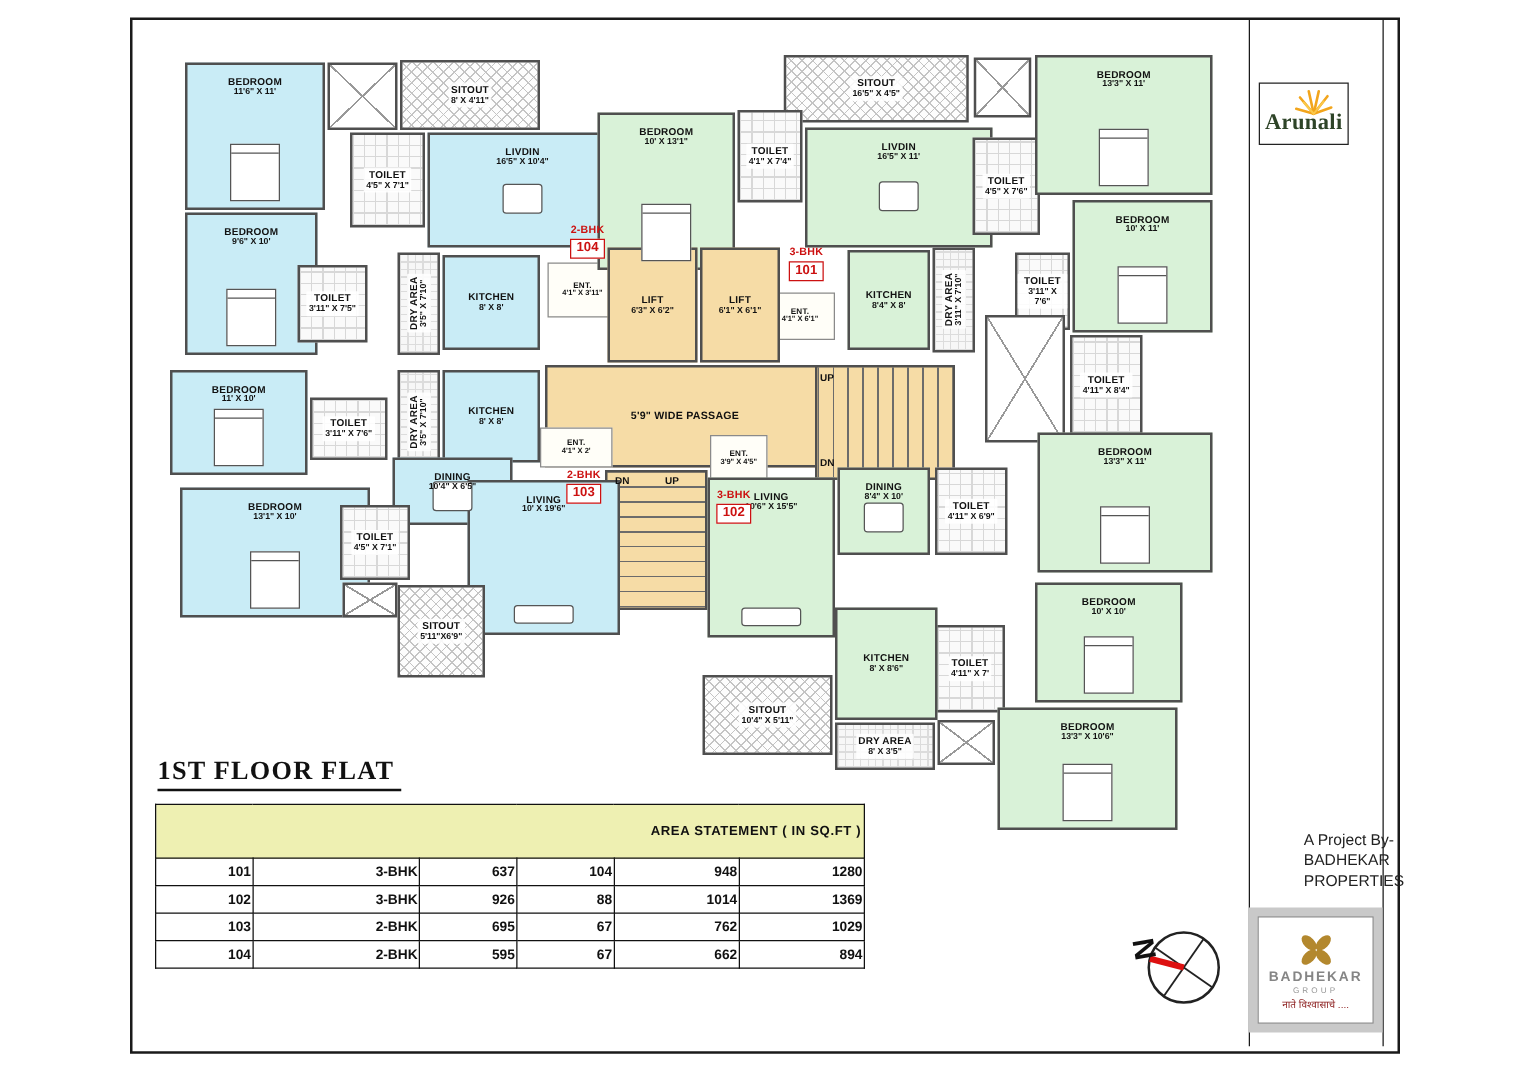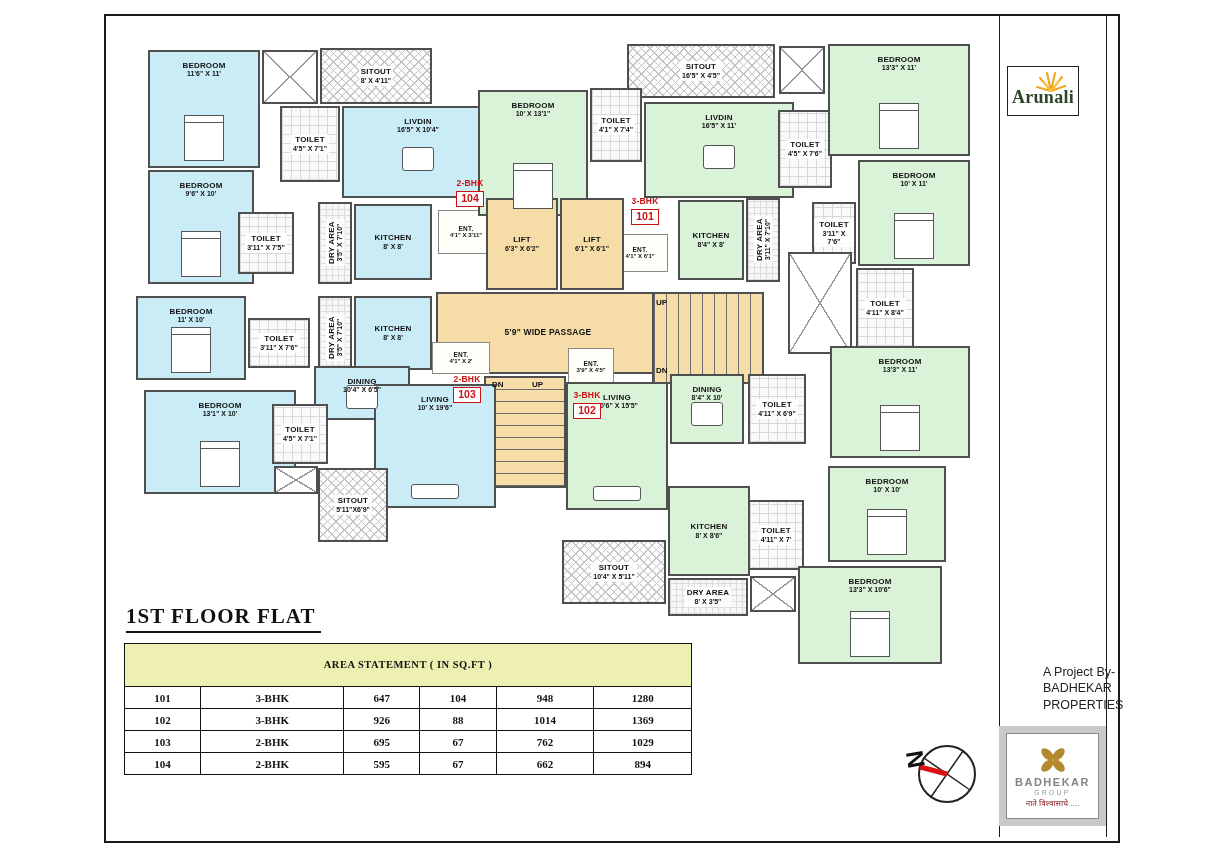--- a/index.html
+++ b/index.html
@@ -51,21 +51,21 @@
   .badge{position:absolute;width:46px;text-align:center;z-index:5;}
   .badge-type{color:#cc1111;font-size:8.5px;font-weight:bold;letter-spacing:0.2px;}
   .badge-no{margin-top:1px;border:1.5px solid #cc1111;color:#cc1111;font-weight:bold;font-size:10.5px;
             padding:0 4px;background:#fff;display:inline-block;line-height:1.3;}
   .stair-lbl{position:absolute;font-size:8px;font-weight:bold;z-index:5;}
   
   .plan-title{position:absolute;left:126px;top:604px;font-family:"Liberation Serif",serif;font-size:21px;
             font-weight:bold;letter-spacing:1px;border-bottom:2px solid #111;padding:0 6px 2px 0;}
   
   .area-table{position:absolute;left:124px;top:643px;width:568px;border-collapse:collapse;}
-  .area-table th,.area-table td{border:1.6px solid #111;text-align:center;vertical-align:middle;font-family:Liberation Serif, serif;}
+  .area-table th,.area-table td{border:1.6px solid #111;text-align:right;vertical-align:middle;}
   .tbl-title{font-size:13.5px;font-weight:bold;height:44px;letter-spacing:0.5px;}
   .area-table thead th{background:#eef0b2;font-size:10.5px;font-weight:bold;height:40px;line-height:1.15;padding:1px 2px;}
   .area-table tbody td{font-size:11px;font-weight:bold;height:19px;}
   
   .arunali-box{position:absolute;left:1007px;top:34px;width:72px;height:50px;border:1.5px solid #222;
             box-sizing:border-box;display:flex;align-items:flex-end;justify-content:center;padding-bottom:7px;margin-top:32px;}
   .arunali-text{font-family:"Liberation Serif",serif;font-size:18px;font-weight:bold;color:#2e4428;letter-spacing:0.3px;}
   .arunali-sun{position:absolute;top:4px;right:9px;}
   .project-by{position:absolute;left:1007px;top:664px;width:97px;font-size:12.5px;line-height:1.3;color:#222;margin-left:36px;}
   .badhekar-wrap{position:absolute;left:999px;top:726px;width:107px;height:100px;background:#c9c9c9;
@@ -392,21 +392,21 @@
 <table class="area-table">
   <thead>
     <tr>
         <th class="tbl-title" colspan="6">AREA STATEMENT  ( IN SQ.FT )</th>
       </tr>
   </thead>
   <tbody id="tbl-body">
       <tr>
         <td>101</td>
         <td>3-BHK</td>
-        <td>647</td>
+        <td>637</td>
         <td>104</td>
         <td>948</td>
         <td>1280</td>
       </tr>
       <tr>
         <td>102</td>
         <td>3-BHK</td>
         <td>926</td>
         <td>88</td>
         <td>1014</td>

